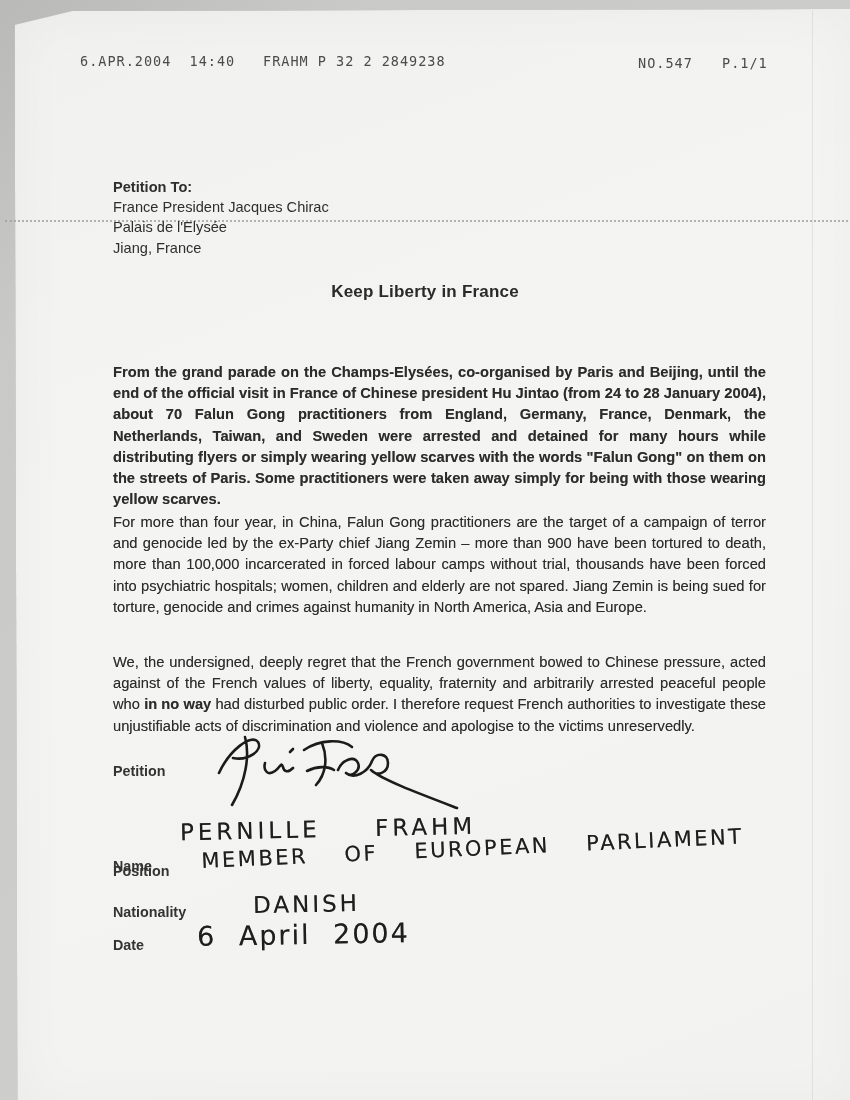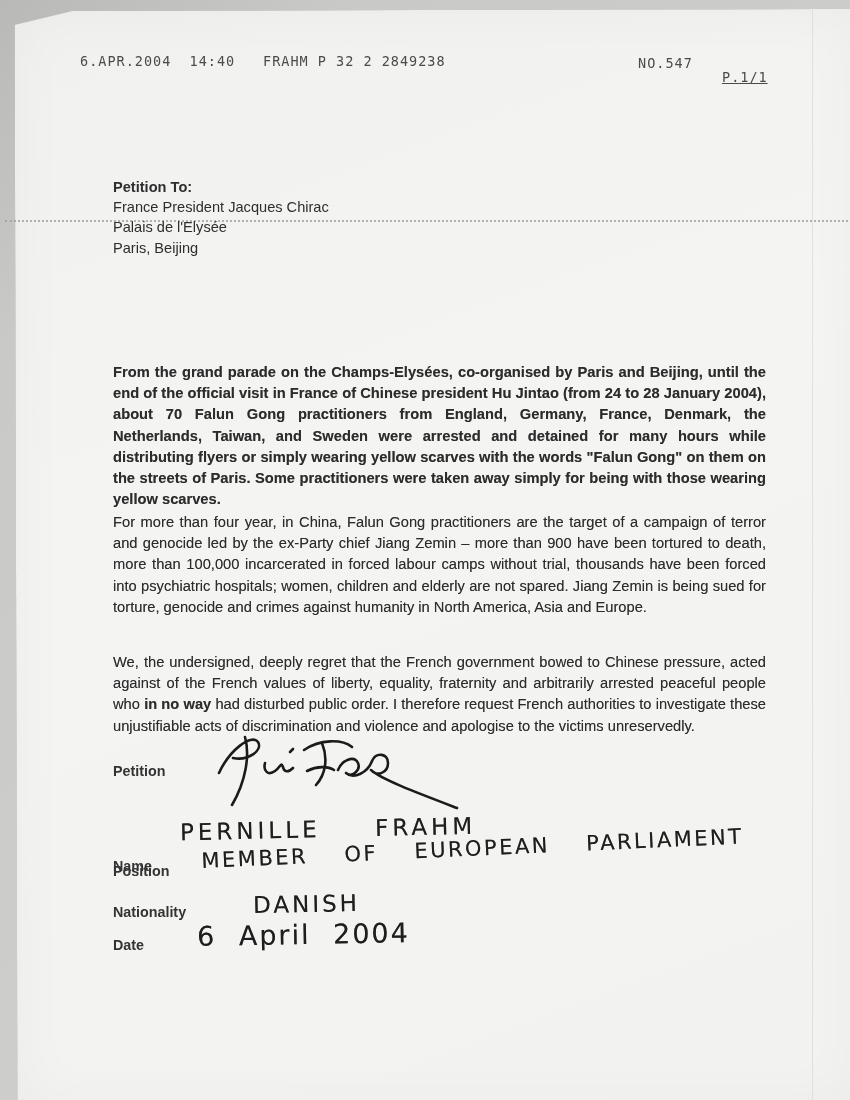--- a/index.html
+++ b/index.html
@@ -30,21 +30,21 @@
   
   .fax span {
     position: absolute;
     font-family: "DejaVu Sans Mono", monospace;
     font-size: 13.5px; color: #4b4b4b;
     letter-spacing: 1px; white-space: pre;
   }
   .fax .dt    { left: 80px;  top: 53px; }
   .fax .snd   { left: 263px; top: 53px; }
   .fax .docno { left: 638px; top: 55px; }
-  .fax .pg    { left: 722px; top: 69px; text-decoration: underline; }
+  .fax .pg    { left: 722px; top: 55px; }
 
   
   .dotline {
     position: absolute; left: 5px; right: 2px; top: 220px; height: 0;
     border-top: 2px dotted #9b9b98; opacity: 0.75;
   }
 
   .address {
     position: absolute; left: 113px; top: 161px;
     font-size: 14.6px; line-height: 20.2px; color: #2e2e2e; margin-top: 16px;
@@ -118,23 +118,24 @@
       <span class="docno">NO.547</span>
       <span class="pg">P.1/1</span>
     </div>
 
     <div class="dotline"></div>
 
     <div class="address">
       <div class="head">Petition To:</div>
       <div>France President Jacques Chirac</div>
       <div>Palais de l'Elysée</div>
-      <div>Paris, Beijing</div>
+      <div>Jiang, France</div>
     </div>
 
+    <div class="title">Keep Liberty in France</div>
 
     <p class="para p1">From the grand parade on the Champs-Elysées, co-organised by Paris and Beijing, until the end of the official visit in France of Chinese president Hu Jintao (from 24 to 28 January 2004), about 70 Falun Gong practitioners from England, Germany, France, Denmark, the Netherlands, Taiwan, and Sweden were arrested and detained for many hours while distributing flyers or simply wearing yellow scarves with the words "Falun Gong" on them on the streets of Paris. Some practitioners were taken away simply for being with those wearing yellow scarves.</p>
     <p class="para p2">For more than four year, in China, Falun Gong practitioners are the target of a campaign of terror and genocide led by the ex-Party chief Jiang Zemin – more than 900 have been tortured to death, more than 100,000 incarcerated in forced labour camps without trial, thousands have been forced into psychiatric hospitals; women, children and elderly are not spared. Jiang Zemin is being sued for torture, genocide and crimes against humanity in North America, Asia and Europe.</p>
     <p class="para p3"><span>We, the undersigned, deeply regret that the French government bowed to Chinese pressure, acted against of the French values of liberty, equality, fraternity and arbitrarily arrested peaceful people who </span><b>in no way</b><span> had disturbed public order. I therefore request French authorities to investigate these unjustifiable acts of discrimination and violence and apologise to the victims unreservedly.</span></p>
 
     <div class="flabel lab-signature">Petition</div>
     <svg class="sig-svg" width="262" height="86" viewBox="0 0 262 86">
       <g fill="none" stroke="#1b1b1b" stroke-width="2.6" stroke-linecap="round" stroke-linejoin="round">
         <path d="M16 46 C 26 24, 48 6, 55 15 C 60 23, 46 34, 30 31"></path>
         <path d="M42 10 C 47 28, 43 54, 29 78"></path>

